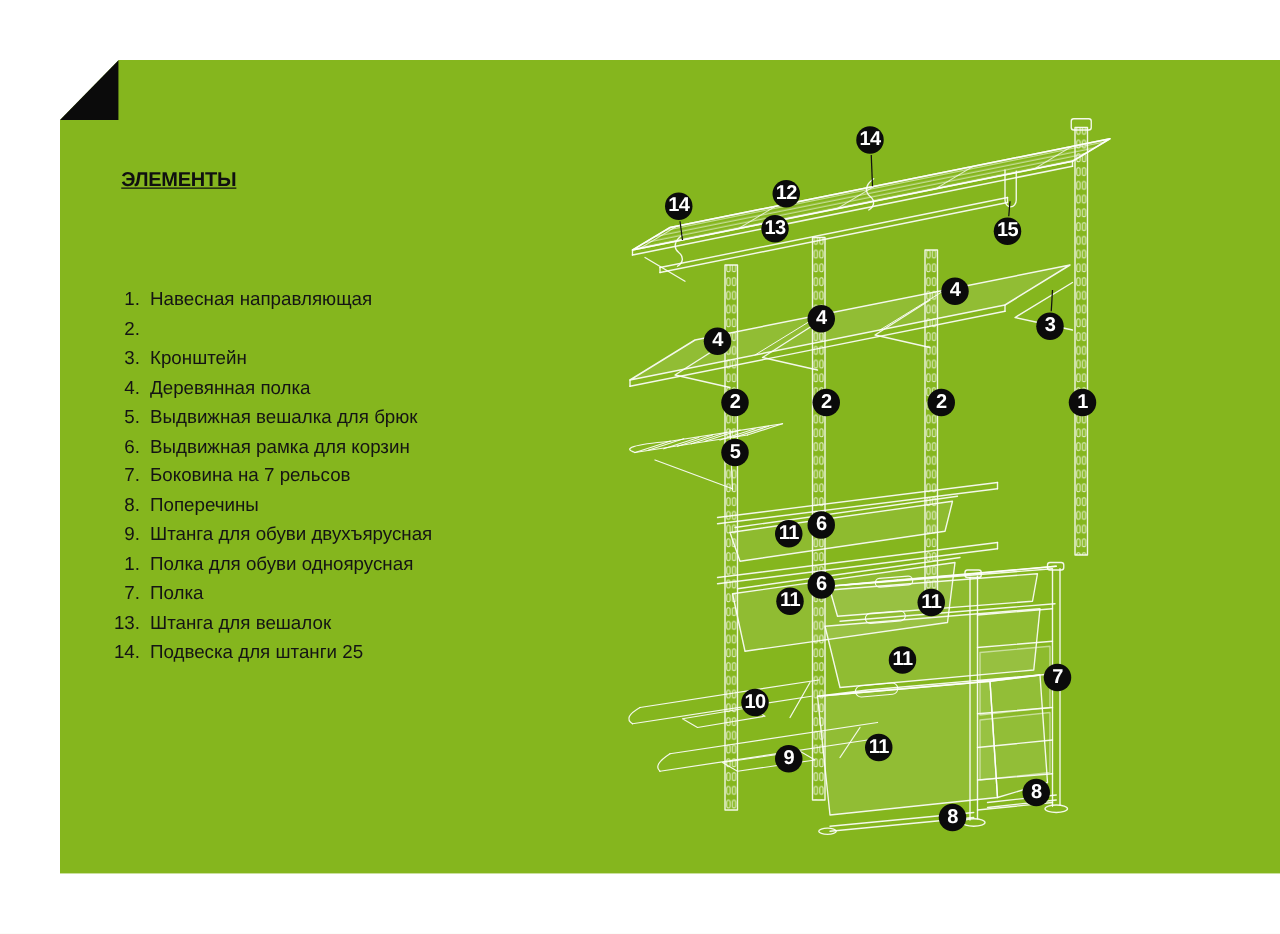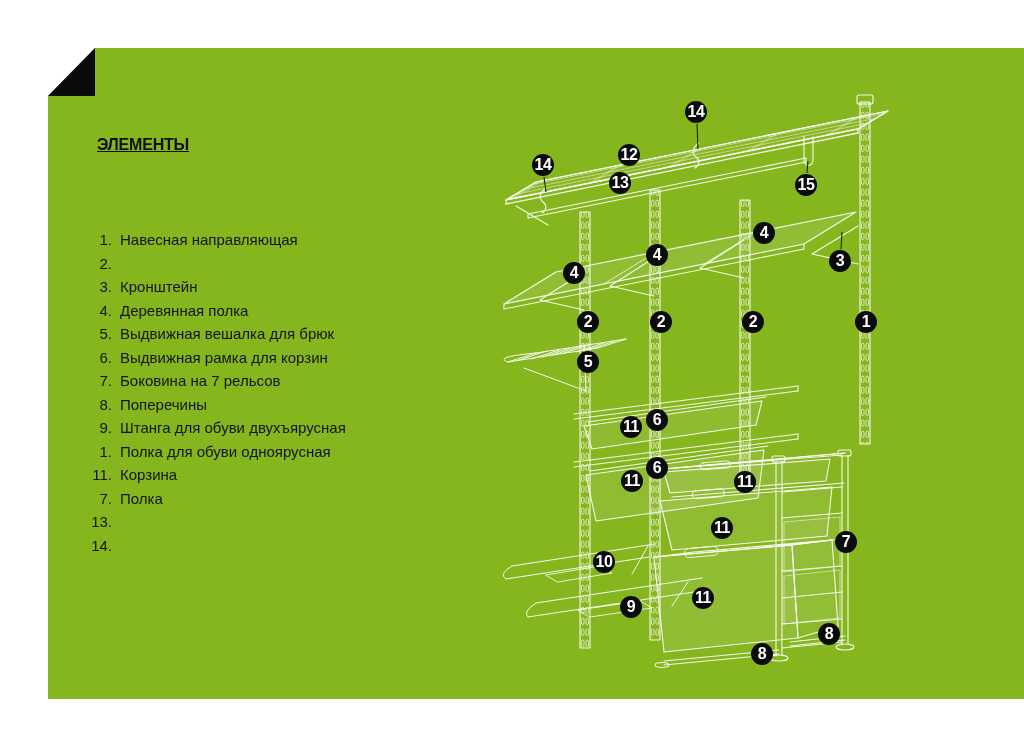--- a/index.html
+++ b/index.html
@@ -77,32 +77,30 @@
       </div>
       <div class="legend-item">
         <span class="legend-num">9.</span>
         <span class="legend-label">Штанга для обуви двухъярусная</span>
       </div>
       <div class="legend-item">
         <span class="legend-num">1.</span>
         <span class="legend-label">Полка для обуви одноярусная</span>
       </div>
       <div class="legend-item">
-        <span class="legend-num">11.</span>
-        <span class="legend-label">Корзина</span>
-      </div>
-      <div class="legend-item">
         <span class="legend-num">7.</span>
         <span class="legend-label">Полка</span>
       </div>
       <div class="legend-item">
         <span class="legend-num">13.</span>
+        <span class="legend-label">Штанга для вешалок</span>
       </div>
       <div class="legend-item">
         <span class="legend-num">14.</span>
+        <span class="legend-label">Подвеска для штанги 25</span>
       </div>
     </div>
 
   <svg class="diagram-svg" width="1024" height="747" viewBox="0 0 1024 747">
     <defs>
       <pattern id="slots" width="10" height="11" patternUnits="userSpaceOnUse">
         <rect x="1.4" y="2.2" width="2.6" height="6.2" rx="1.2" fill="none" stroke="#ffffff" stroke-opacity="0.8" stroke-width="0.8"></rect>
         <rect x="5.9" y="2.2" width="2.6" height="6.2" rx="1.2" fill="none" stroke="#ffffff" stroke-opacity="0.8" stroke-width="0.8"></rect>
       </pattern>
       <pattern id="meshWires" width="400" height="3.2" patternUnits="userSpaceOnUse" patternTransform="rotate(-11.4)">

